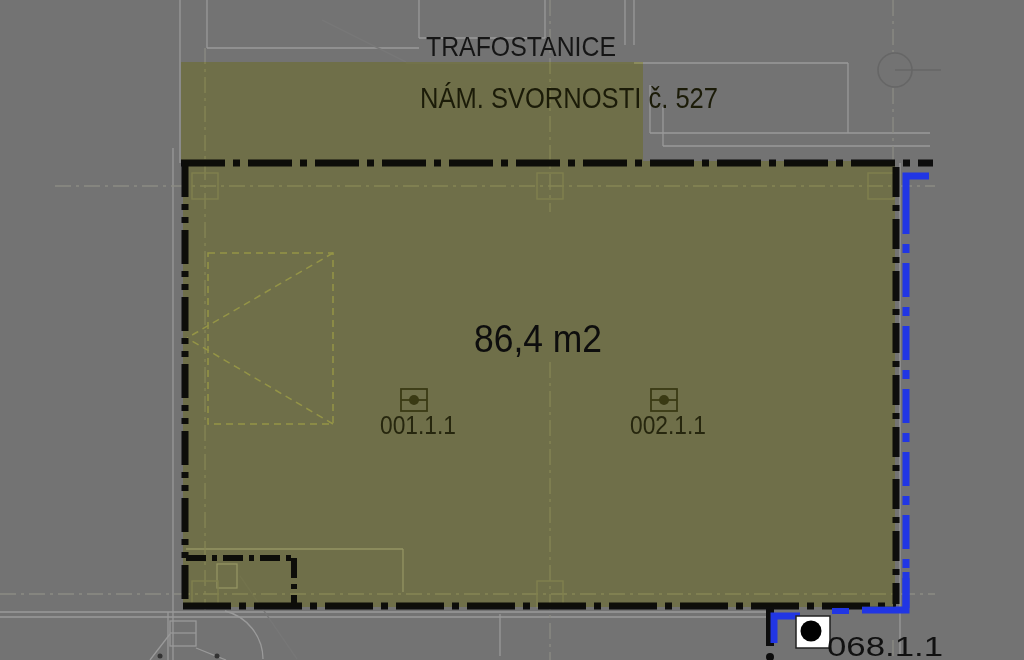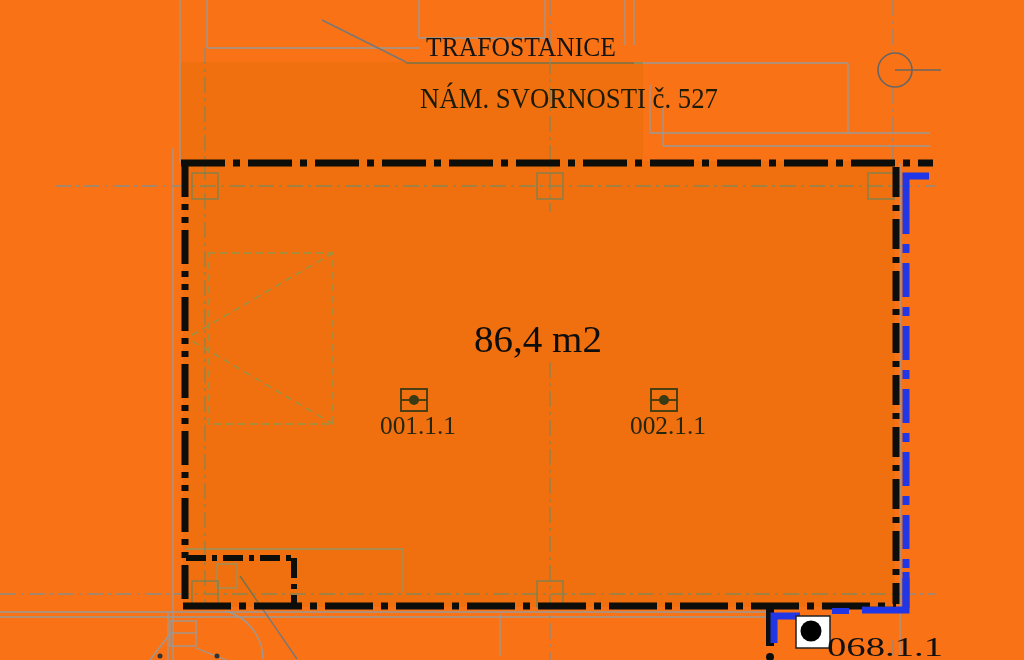--- a/index.html
+++ b/index.html
@@ -1,17 +1,17 @@
 <!DOCTYPE html>
 <html><head>
 <meta charset="utf-8">
 <style>
   html,body{margin:0;padding:0;background:#ffffff;}
-  .frame{position:relative;width:1024px;height:660px;overflow:hidden;background:#f97316;
-         font-family:Liberation Serif, serif;}
+  .frame{position:relative;width:1024px;height:660px;overflow:hidden;background:#737373;
+         font-family:Liberation Sans, sans-serif;}
   svg{position:absolute;left:0;top:0;}
   .ctx{stroke:#9a9a9a;stroke-width:1.3;fill:none;}
   .ctx2{stroke:#777;stroke-width:1.4;fill:none;}
   .grid{stroke:#8c8c84;stroke-width:1.3;fill:none;stroke-dasharray:16 5 3 5;}
   .colsq{stroke:#85857a;stroke-width:1.4;fill:none;}
   .gate{stroke:#9a9a6e;stroke-width:1.5;fill:none;stroke-dasharray:7 5;}
   .bnd{stroke:#0d0d0d;fill:none;}
   .blue{stroke:#2136e4;fill:none;}
   .overlay{fill:#f6f6a2;mix-blend-mode:multiply;}
   text{fill:#1b1b10;}

